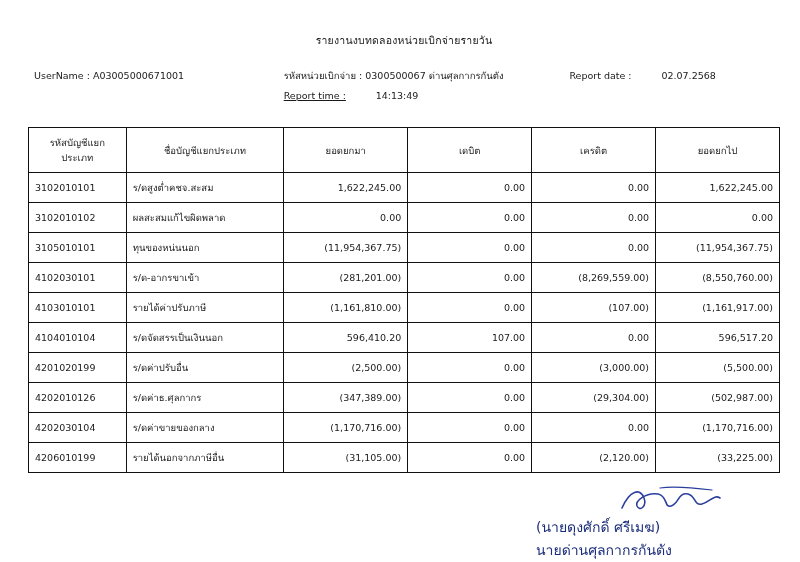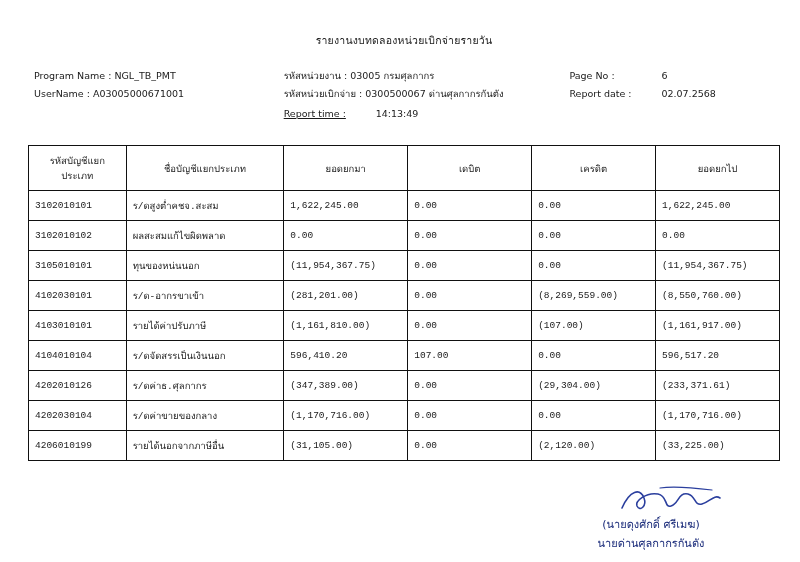--- a/index.html
+++ b/index.html
@@ -84,21 +84,20 @@
     width: 92px;
     text-decoration: underline;
   }
 
   table.report {
     width: 100%;
     border-collapse: collapse;
     margin-top: 22px;
     font-size: 9.5px;
     table-layout: fixed;
-    font-family: Liberation Mono, monospace;
   }
   table.report th,
   table.report td {
     border: 1px solid #111111;
     padding: 7px 6px;
     vertical-align: middle;
   }
   table.report th {
     font-weight: normal;
     text-align: center;
@@ -113,31 +112,30 @@
 
   td.code {
     text-align: left;
     padding-left: 8px;
   }
   td.name {
     text-align: left;
     padding-left: 8px;
   }
   td.num {
-    text-align: left;
+    text-align: right;
     padding-right: 10px;
   }
 
   .signature-block {
     position: absolute;
     right: 34px;
-    bottom: 10px;
+    bottom: 1px;
     width: 230px;
-    text-align: center;
-    font-size: 11px;
+    font-size: 14px;
     color: #1a2b7a;
   }
   .sig-scribble {
     position: absolute;
     right: 74px;
     bottom: 44px;
     width: 110px;
     height: 34px;
     pointer-events: none;
   }
@@ -148,34 +146,20 @@
 </style>
 </head>
 <body>
 
 <div class="page">
 
   <div class="doc-title">รายงานงบทดลองหน่วยเบิกจ่ายรายวัน</div>
 
   <div class="meta">
 
-    <div class="meta-row">
-      <div class="meta-col-left">
-        <span class="meta-label">Program Name :</span>
-        <span class="meta-value">NGL_TB_PMT</span>
-      </div>
-      <div class="meta-col-mid">
-        <span class="meta-label">รหัสหน่วยงาน :</span>
-        <span class="meta-value">03005  กรมศุลกากร</span>
-      </div>
-      <div class="meta-col-right">
-        <span class="meta-label">Page No :</span>
-        <span class="meta-value">6</span>
-      </div>
-    </div>
 
     <div class="meta-row">
       <div class="meta-col-left">
         <span class="meta-label">UserName :</span>
         <span class="meta-value">A03005000671001</span>
       </div>
       <div class="meta-col-mid">
         <span class="meta-label">รหัสหน่วยเบิกจ่าย :</span>
         <span class="meta-value">0300500067  ด่านศุลกากรกันตัง</span>
       </div>
@@ -257,26 +241,34 @@
       </tr>
       <tr>
         <td class="code">4104010104</td>
         <td class="name">ร/ดจัดสรรเป็นเงินนอก</td>
         <td class="num">596,410.20</td>
         <td class="num">107.00</td>
         <td class="num">0.00</td>
         <td class="num">596,517.20</td>
       </tr>
       <tr>
+        <td class="code">4201020199</td>
+        <td class="name">ร/ดค่าปรับอื่น</td>
+        <td class="num">(2,500.00)</td>
+        <td class="num">0.00</td>
+        <td class="num">(3,000.00)</td>
+        <td class="num">(5,500.00)</td>
+      </tr>
+      <tr>
         <td class="code">4202010126</td>
         <td class="name">ร/ดค่าธ.ศุลกากร</td>
         <td class="num">(347,389.00)</td>
         <td class="num">0.00</td>
         <td class="num">(29,304.00)</td>
-        <td class="num">(233,371.61)</td>
+        <td class="num">(502,987.00)</td>
       </tr>
       <tr>
         <td class="code">4202030104</td>
         <td class="name">ร/ดค่าขายของกลาง</td>
         <td class="num">(1,170,716.00)</td>
         <td class="num">0.00</td>
         <td class="num">0.00</td>
         <td class="num">(1,170,716.00)</td>
       </tr>
       <tr>

